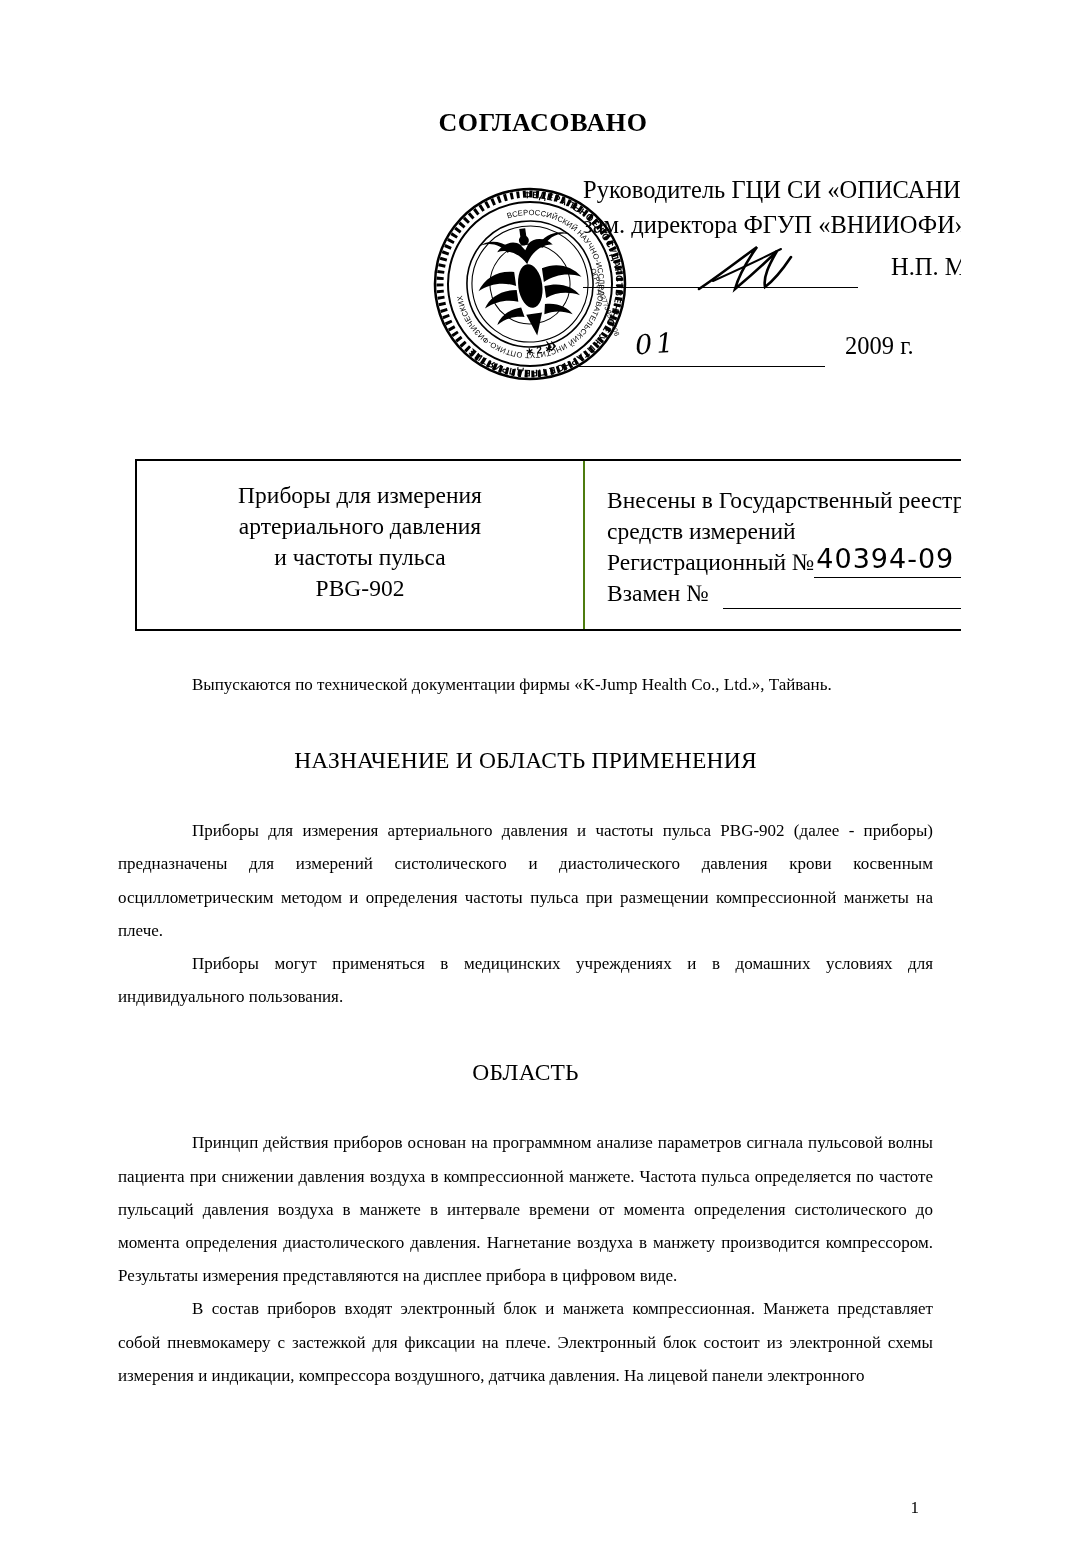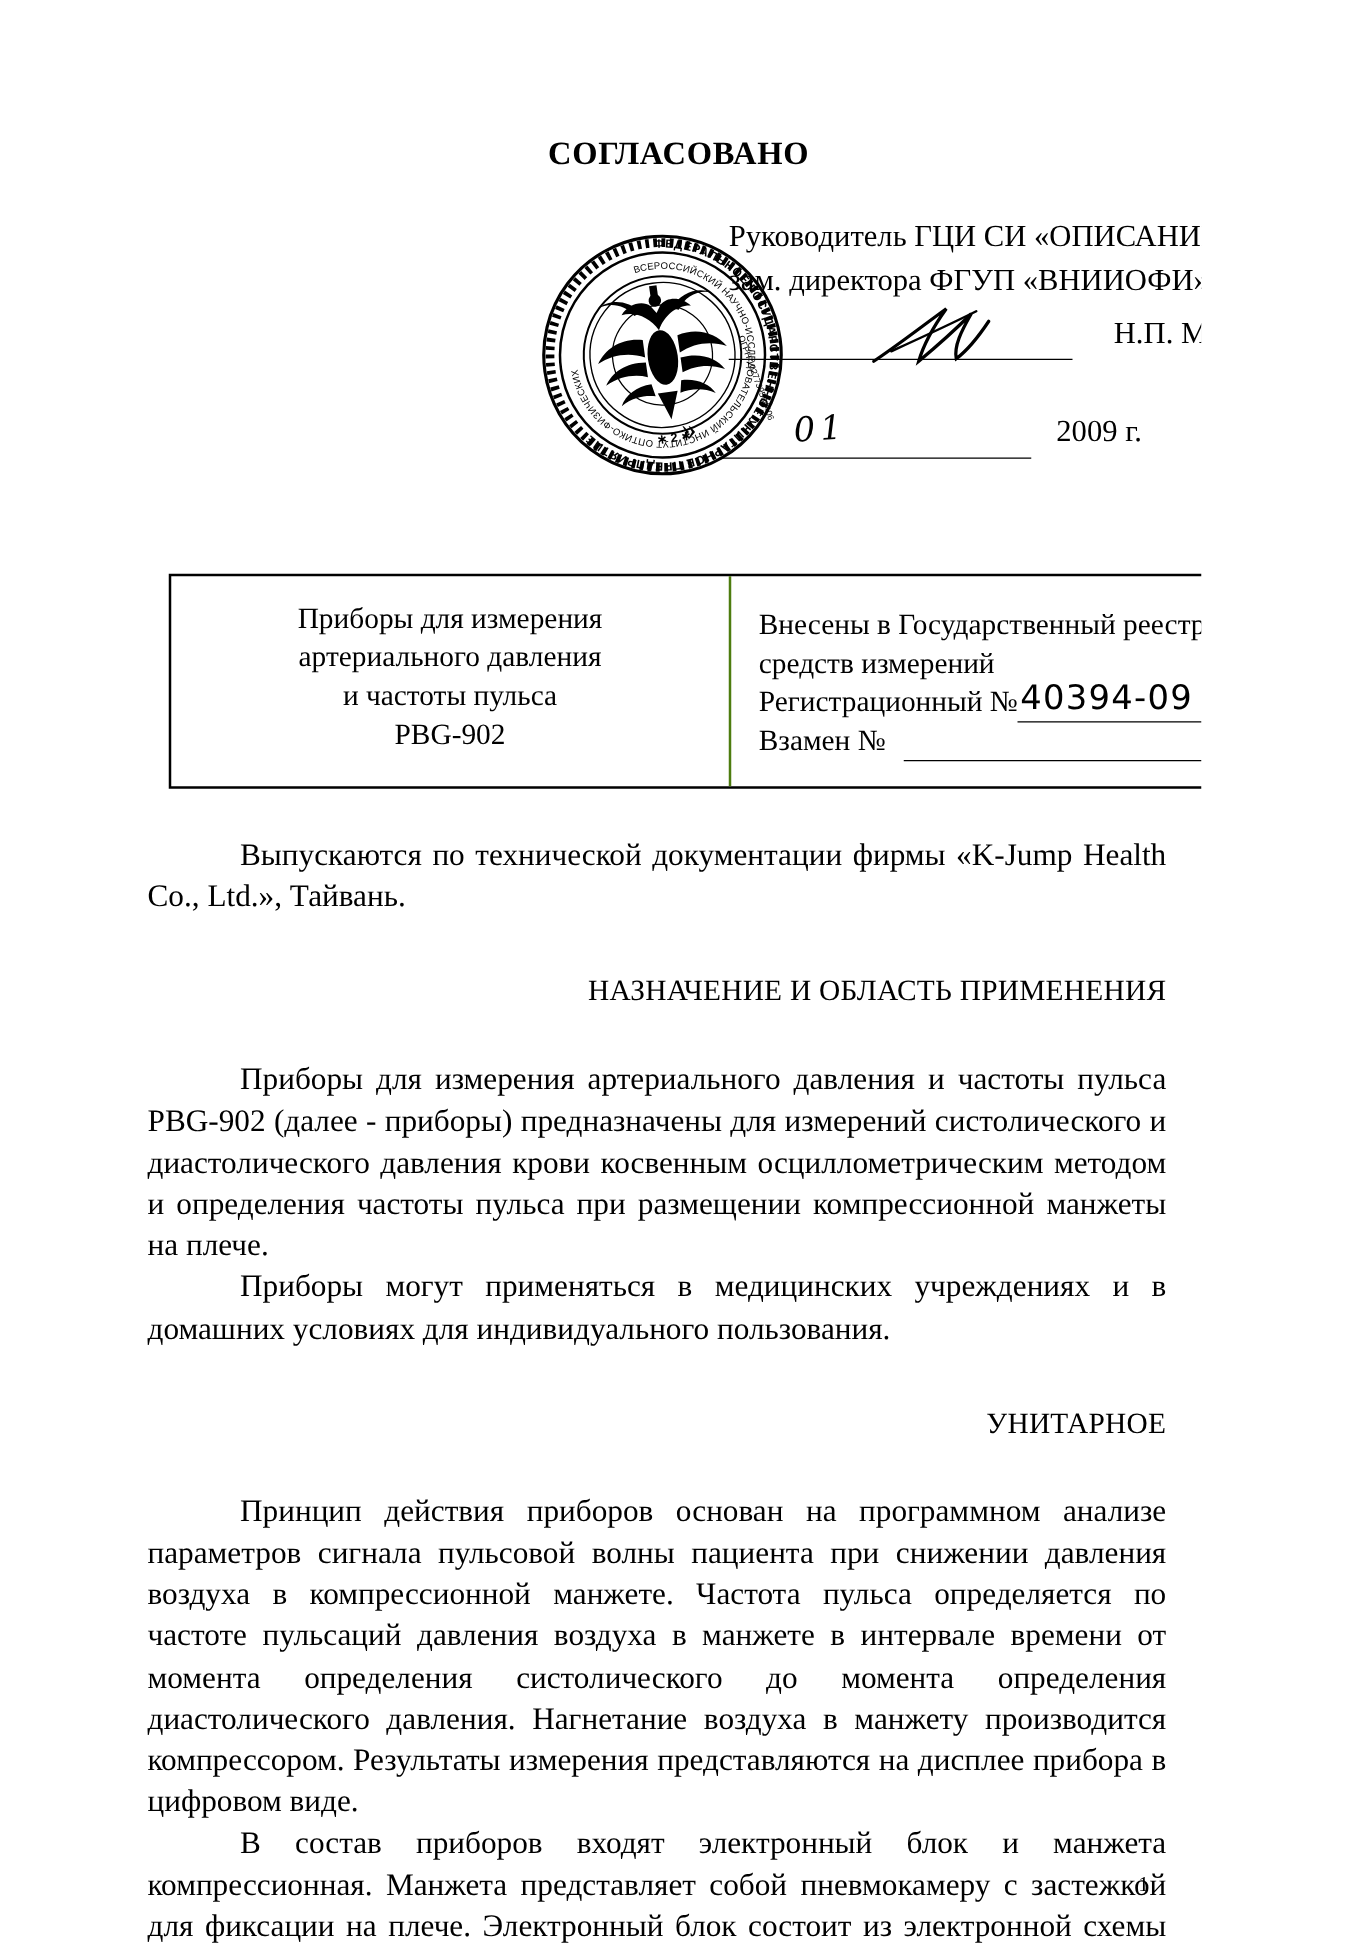--- a/index.html
+++ b/index.html
@@ -187,31 +187,31 @@
 
   
   .body-text {
     position: absolute;
     left: 118px;
     top: 668px;
     width: 815px;
   }
   p.para {
     margin: 0;
-    font-size: 25px;
+    font-size: 17px;
     line-height: 33.2px;
     text-align: justify;
     text-indent: 74px;
     text-justify: inter-word;
   }
   h2.section {
     margin: 0;
     font-size: 23.5px;
     font-weight: normal;
-    text-align: right;
+    text-align: center;
     text-indent: 0;
     letter-spacing: 0.2px;
   }
   .sp-40 { height: 40px; }
   .sp-46 { height: 46px; }
 
   .page-number {
     position: absolute;
     right: 42px;
     bottom: 42px;
@@ -309,21 +309,21 @@
     <p class="para">Выпускаются по технической документации фирмы «K-Jump Health Co., Ltd.», Тайвань.</p>
 
     <div class="sp-46"></div>
     <h2 class="section">НАЗНАЧЕНИЕ И ОБЛАСТЬ ПРИМЕНЕНИЯ</h2>
     <div class="sp-40"></div>
 
     <p class="para">Приборы для измерения артериального давления и частоты пульса PBG-902 (далее - приборы) предназначены для измерений систолического и диастолического давления крови косвенным осциллометрическим методом и определения частоты пульса при размещении компрессионной манжеты на плече.</p>
     <p class="para">Приборы могут применяться в медицинских учреждениях и в домашних условиях для индивидуального пользования.</p>
 
     <div class="sp-46"></div>
-    <h2 class="section">УНИТАРНОЕ</h2>
+    <h2 class="section">ОБЛАСТЬ</h2>
     <div class="sp-40"></div>
 
     <p class="para">Принцип действия приборов основан на программном анализе параметров сигнала пульсовой волны пациента при снижении давления воздуха в компрессионной манжете. Частота пульса определяется по частоте пульсаций давления воздуха в манжете в интервале времени от момента определения систолического до момента определения диастолического давления. Нагнетание воздуха в манжету производится компрессором. Результаты измерения представляются на дисплее прибора в цифровом виде.</p>
     <p class="para">В состав приборов входят электронный блок и манжета компрессионная. Манжета представляет собой пневмокамеру с застежкой для фиксации на плече. Электронный блок состоит из электронной схемы измерения и индикации, компрессора воздушного, датчика давления. На лицевой панели электронного</p>
   </div>
 
   <div class="page-number">1</div>
 
 </div>
 

